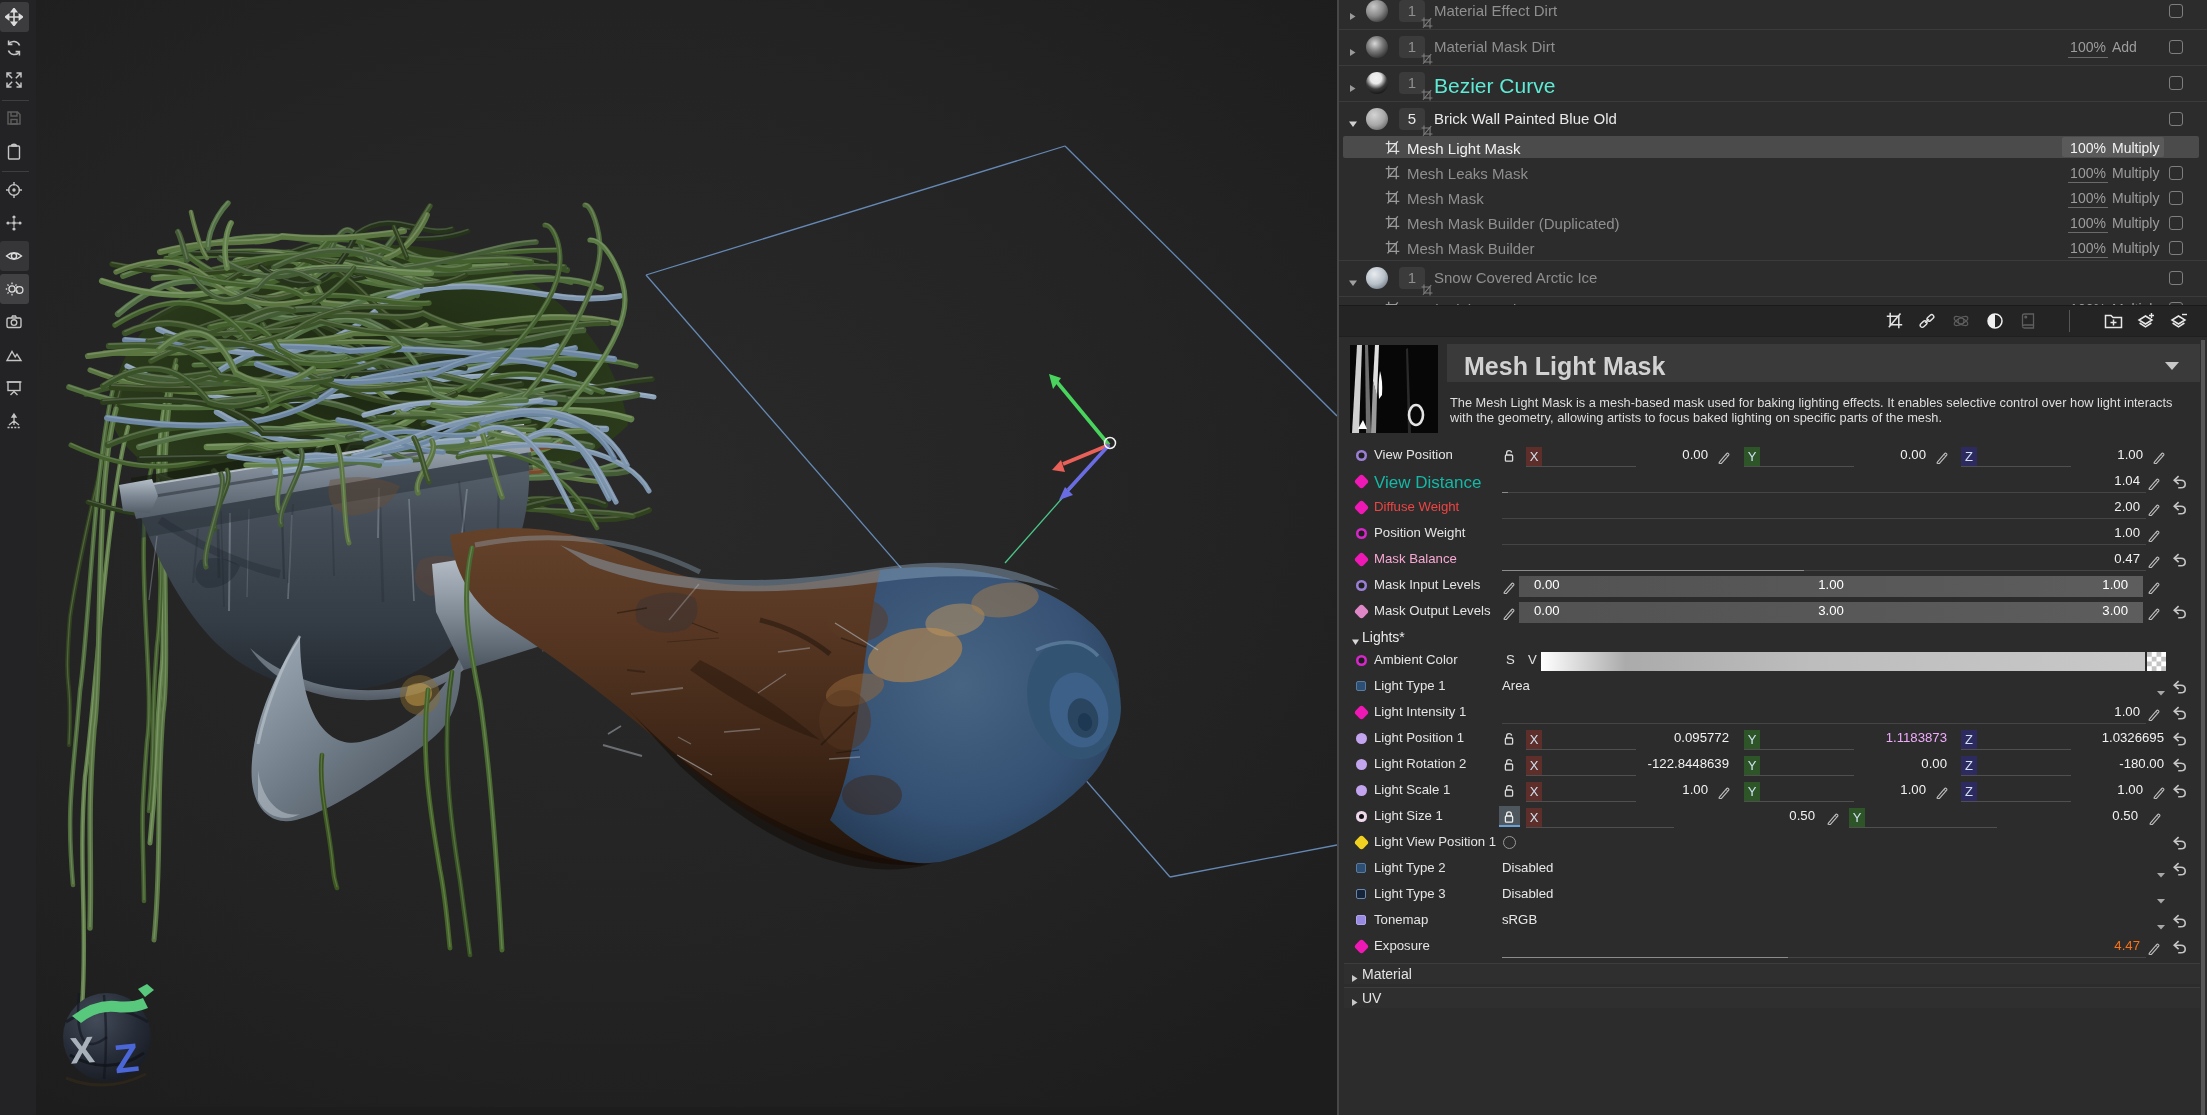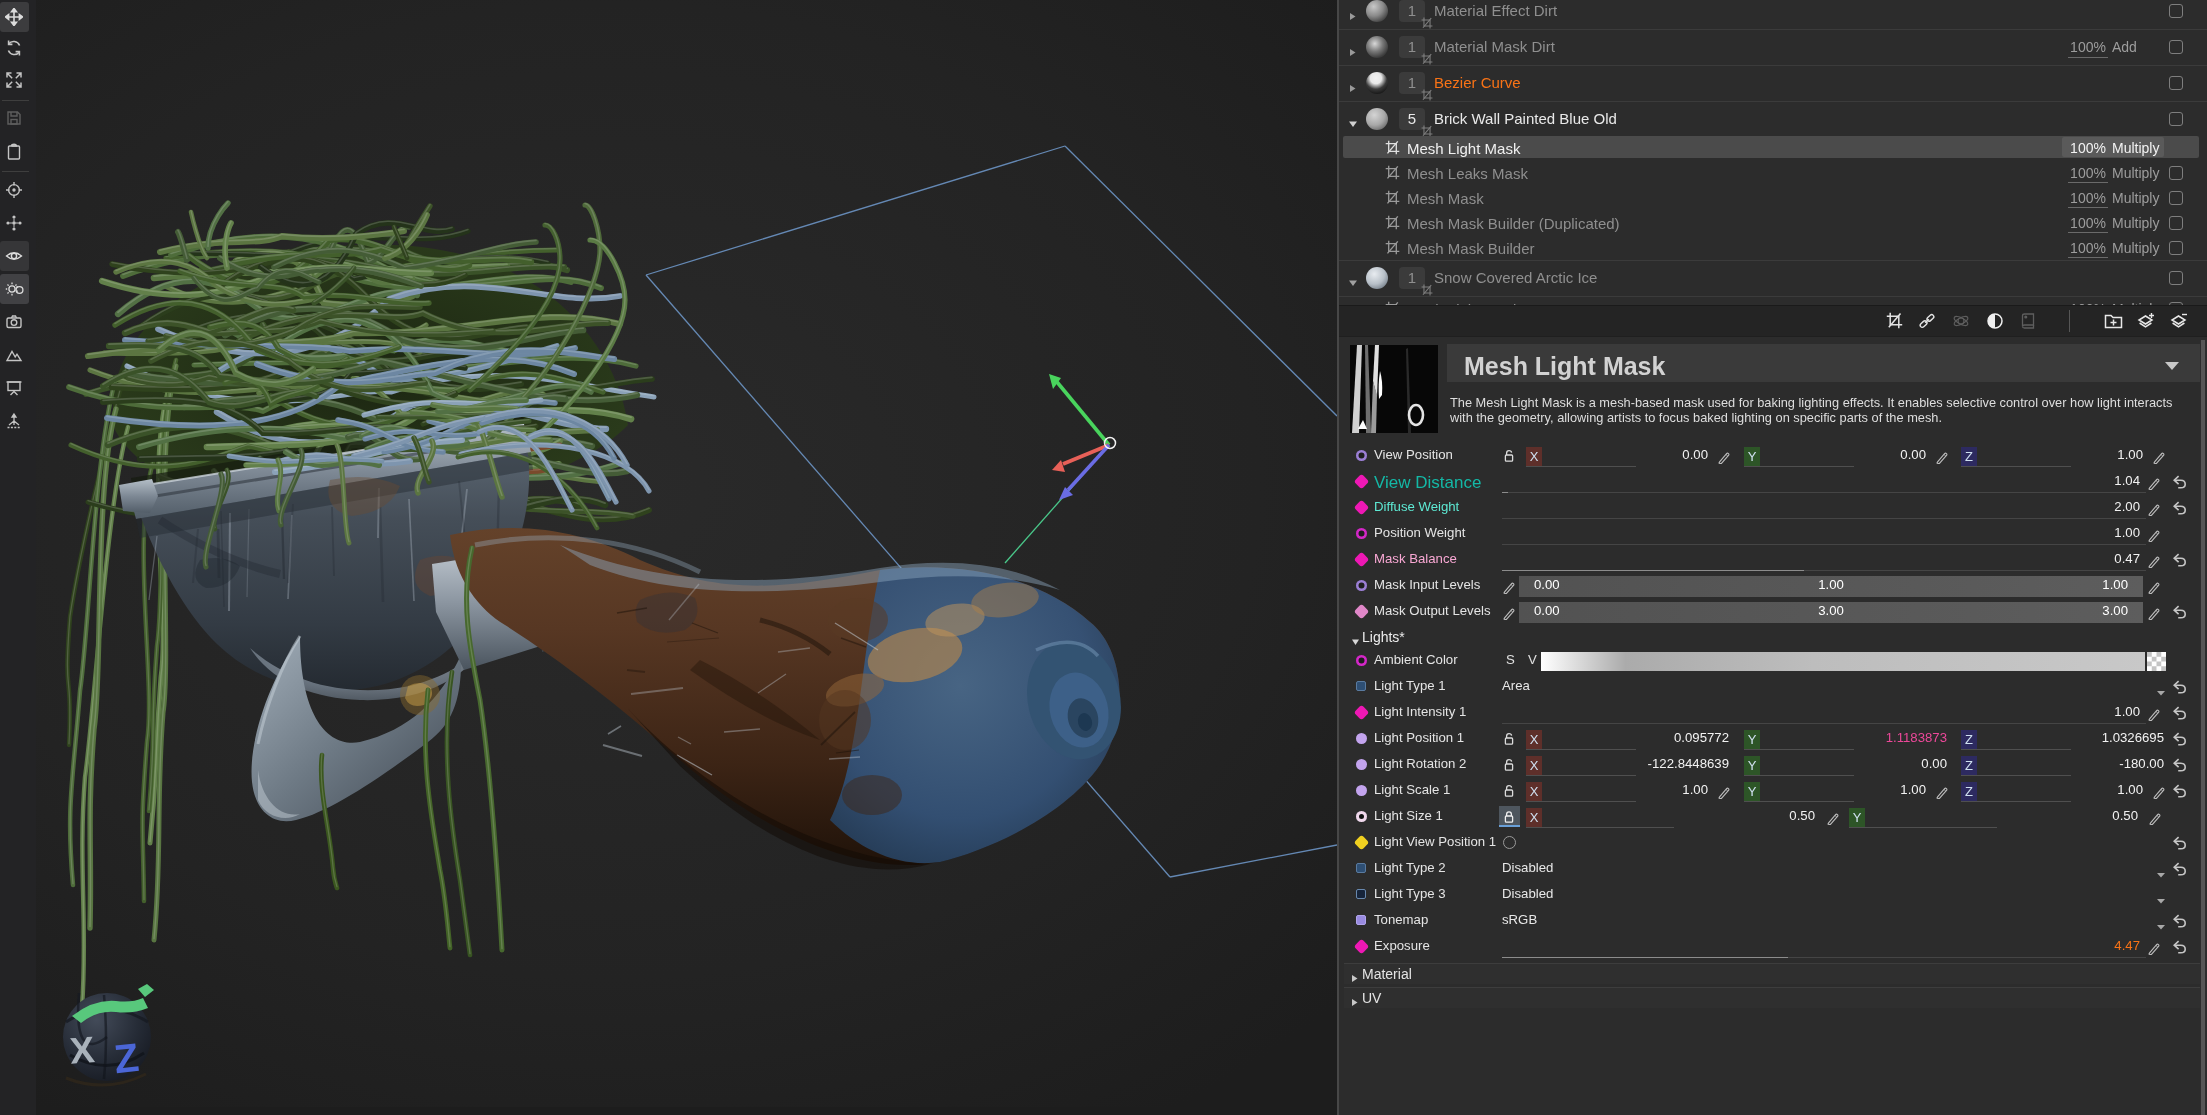--- a/index.html
+++ b/index.html
@@ -636,21 +636,21 @@
       </svg></div>
 <div style="position:absolute;left:1366px;top:72px;width:22px;height:22px;border-radius:50%;background:radial-gradient(circle at 45% 28%, #f2f2f2, #e8e8e8 28%, #3a3a3a 55%, #181818 80%)"></div>
 <div style="position:absolute;left:1399px;top:72px;width:26px;height:22px;border-radius:4px;background:#3b3b3b;color:#8f8f8f;font-size:15px;text-align:center;line-height:22px">1</div>
 <div style="position:absolute;left:1421px;top:87px;opacity:0.75"><svg width="12" height="12" viewBox="0 0 12 12">
         <g stroke="#9a9a9a" stroke-width="1.5" fill="none" transform="scale(0.7058823529411765)">
      <path d="M4.2,0.8 V12.8 H16.2"></path>
           <path d="M0.8,4.2 H12.8 V16.2"></path>
           <path d="M14.5,1.5 L2.8,15.2"></path>
         </g>
       </svg></div>
-<div style="position:absolute;left:1434px;top:74px;color:#f97316;font-size:15px">Bezier Curve</div>
+<div style="position:absolute;left:1434px;top:74px;color:#5eead4;font-size:21px">Bezier Curve</div>
 <div style="position:absolute;left:2169px;top:76px;width:14px;height:14px;border:1.6px solid #7e7e7e;border-radius:3px"></div>
 <div style="position:absolute;left:1339px;top:101px;width:868px;height:1px;background:#3b3b3b"></div>
 <div style="position:absolute;left:1348px;top:115px"><svg width="10" height="10" viewBox="0 0 10 10">
         <path d="M1,2.5 L5.0,8 L9,2.5 Z" fill="#d0d0d0"></path>
       </svg></div>
 <div style="position:absolute;left:1366px;top:108px;width:22px;height:22px;border-radius:50%;background:radial-gradient(circle at 38% 32%, #d4d4d4, #a8a8a8 50%, #6e6e6e 80%, #4a4a4a)"></div>
 <div style="position:absolute;left:1399px;top:108px;width:26px;height:22px;border-radius:4px;background:#3b3b3b;color:#e9e9e9;font-size:15px;text-align:center;line-height:22px">5</div>
 <div style="position:absolute;left:1421px;top:123px;opacity:0.75"><svg width="12" height="12" viewBox="0 0 12 12">
         <g stroke="#9a9a9a" stroke-width="1.5" fill="none" transform="scale(0.7058823529411765)">
      <path d="M4.2,0.8 V12.8 H16.2"></path>
@@ -864,21 +864,21 @@
     <path d="M8.0,2.4 L9.7,4.0" stroke="#bdbdbd" stroke-width="0.9"></path>
         </g>
       </svg></div>
 <div style="position:absolute;left:2171px;top:474px"><svg width="16" height="16" viewBox="0 0 16 16">
         <g transform="scale(1.0)" stroke="#c6c6c6" stroke-width="1.6" fill="none">
      <path d="M7.6,2.2 L3.2,6.2 L7.6,10.2"></path>
      <path d="M3.6,6.2 H9.8 Q14.2,6.2 14.2,10.2 Q14.2,13.8 9.8,13.8 H7.2"></path>
         </g>
       </svg></div>
 <div style="position:absolute;left:1356px;top:502px;width:11px;height:11px;background:#ee18b4;border-radius:3px;transform:rotate(45deg)"></div>
-<div style="position:absolute;left:1374px;top:499px;color:#5eead4;font-size:13.2px">Diffuse Weight</div>
+<div style="position:absolute;left:1374px;top:499px;color:#ef4444;font-size:13.2px">Diffuse Weight</div>
 <div style="position:absolute;left:1502px;top:518px;width:644px;height:1px;background:#454545"></div>
 <div style="position:absolute;left:2020px;top:499px;width:120px;text-align:right;color:#f2f2f2;font-size:13.2px">2.00</div>
 <div style="position:absolute;left:2148px;top:502px"><svg width="12" height="12" viewBox="0 0 12 12">
         <g transform="scale(1.0)">
           <path d="M2.2,11.6 L1,11 L1.6,9.8 L8.6,1.6 Q9.4,0.7 10.4,1.6 Q11.4,2.5 10.5,3.4 L3.4,11.4 Z" fill="none" stroke="#bdbdbd" stroke-width="1.1"></path>
     <path d="M8.0,2.4 L9.7,4.0" stroke="#bdbdbd" stroke-width="0.9"></path>
         </g>
       </svg></div>
 <div style="position:absolute;left:2171px;top:500px"><svg width="16" height="16" viewBox="0 0 16 16">
         <g transform="scale(1.0)" stroke="#c6c6c6" stroke-width="1.6" fill="none">
@@ -1000,21 +1000,21 @@
         <g transform="scale(1.0)">
           <rect x="3.4" y="6" width="7.2" height="6.2" rx="1" fill="none" stroke="#dcdcdc" stroke-width="1.3"></rect>
           <path d="M4.6,6 V4.2 Q4.6,1.6 7,1.6 Q9.4,1.6 9.6,3.6" fill="none" stroke="#dcdcdc" stroke-width="1.3"></path>
         </g>
       </svg></div>
 <div style="position:absolute;left:1526px;top:729.5px;width:16px;height:19px;background:#5e2f2a;color:#cfe0f0;font-size:13px;text-align:center;line-height:19px">X</div>
 <div style="position:absolute;left:1526px;top:749px;width:110px;height:1px;background:#4f4f4f"></div>
 <div style="position:absolute;left:1579px;top:730px;width:150px;text-align:right;color:#f2f2f2;font-size:13.2px">0.095772</div>
 <div style="position:absolute;left:1744px;top:729.5px;width:16px;height:19px;background:#2d5527;color:#cfe0f0;font-size:13px;text-align:center;line-height:19px">Y</div>
 <div style="position:absolute;left:1744px;top:749px;width:110px;height:1px;background:#4f4f4f"></div>
-<div style="position:absolute;left:1797px;top:730px;width:150px;text-align:right;color:#ec4899;font-size:13.2px">1.1183873</div>
+<div style="position:absolute;left:1797px;top:730px;width:150px;text-align:right;color:#f0abfc;font-size:13.2px">1.1183873</div>
 <div style="position:absolute;left:1961px;top:729.5px;width:16px;height:19px;background:#2d2a60;color:#cfe0f0;font-size:13px;text-align:center;line-height:19px">Z</div>
 <div style="position:absolute;left:1961px;top:749px;width:110px;height:1px;background:#4f4f4f"></div>
 <div style="position:absolute;left:2014px;top:730px;width:150px;text-align:right;color:#f2f2f2;font-size:13.2px">1.0326695</div>
 <div style="position:absolute;left:2171px;top:731px"><svg width="16" height="16" viewBox="0 0 16 16">
         <g transform="scale(1.0)" stroke="#c6c6c6" stroke-width="1.6" fill="none">
      <path d="M7.6,2.2 L3.2,6.2 L7.6,10.2"></path>
      <path d="M3.6,6.2 H9.8 Q14.2,6.2 14.2,10.2 Q14.2,13.8 9.8,13.8 H7.2"></path>
         </g>
       </svg></div>
 <div style="position:absolute;left:1356px;top:759px;width:11px;height:11px;background:#c3a4ee;border-radius:50%"></div>

